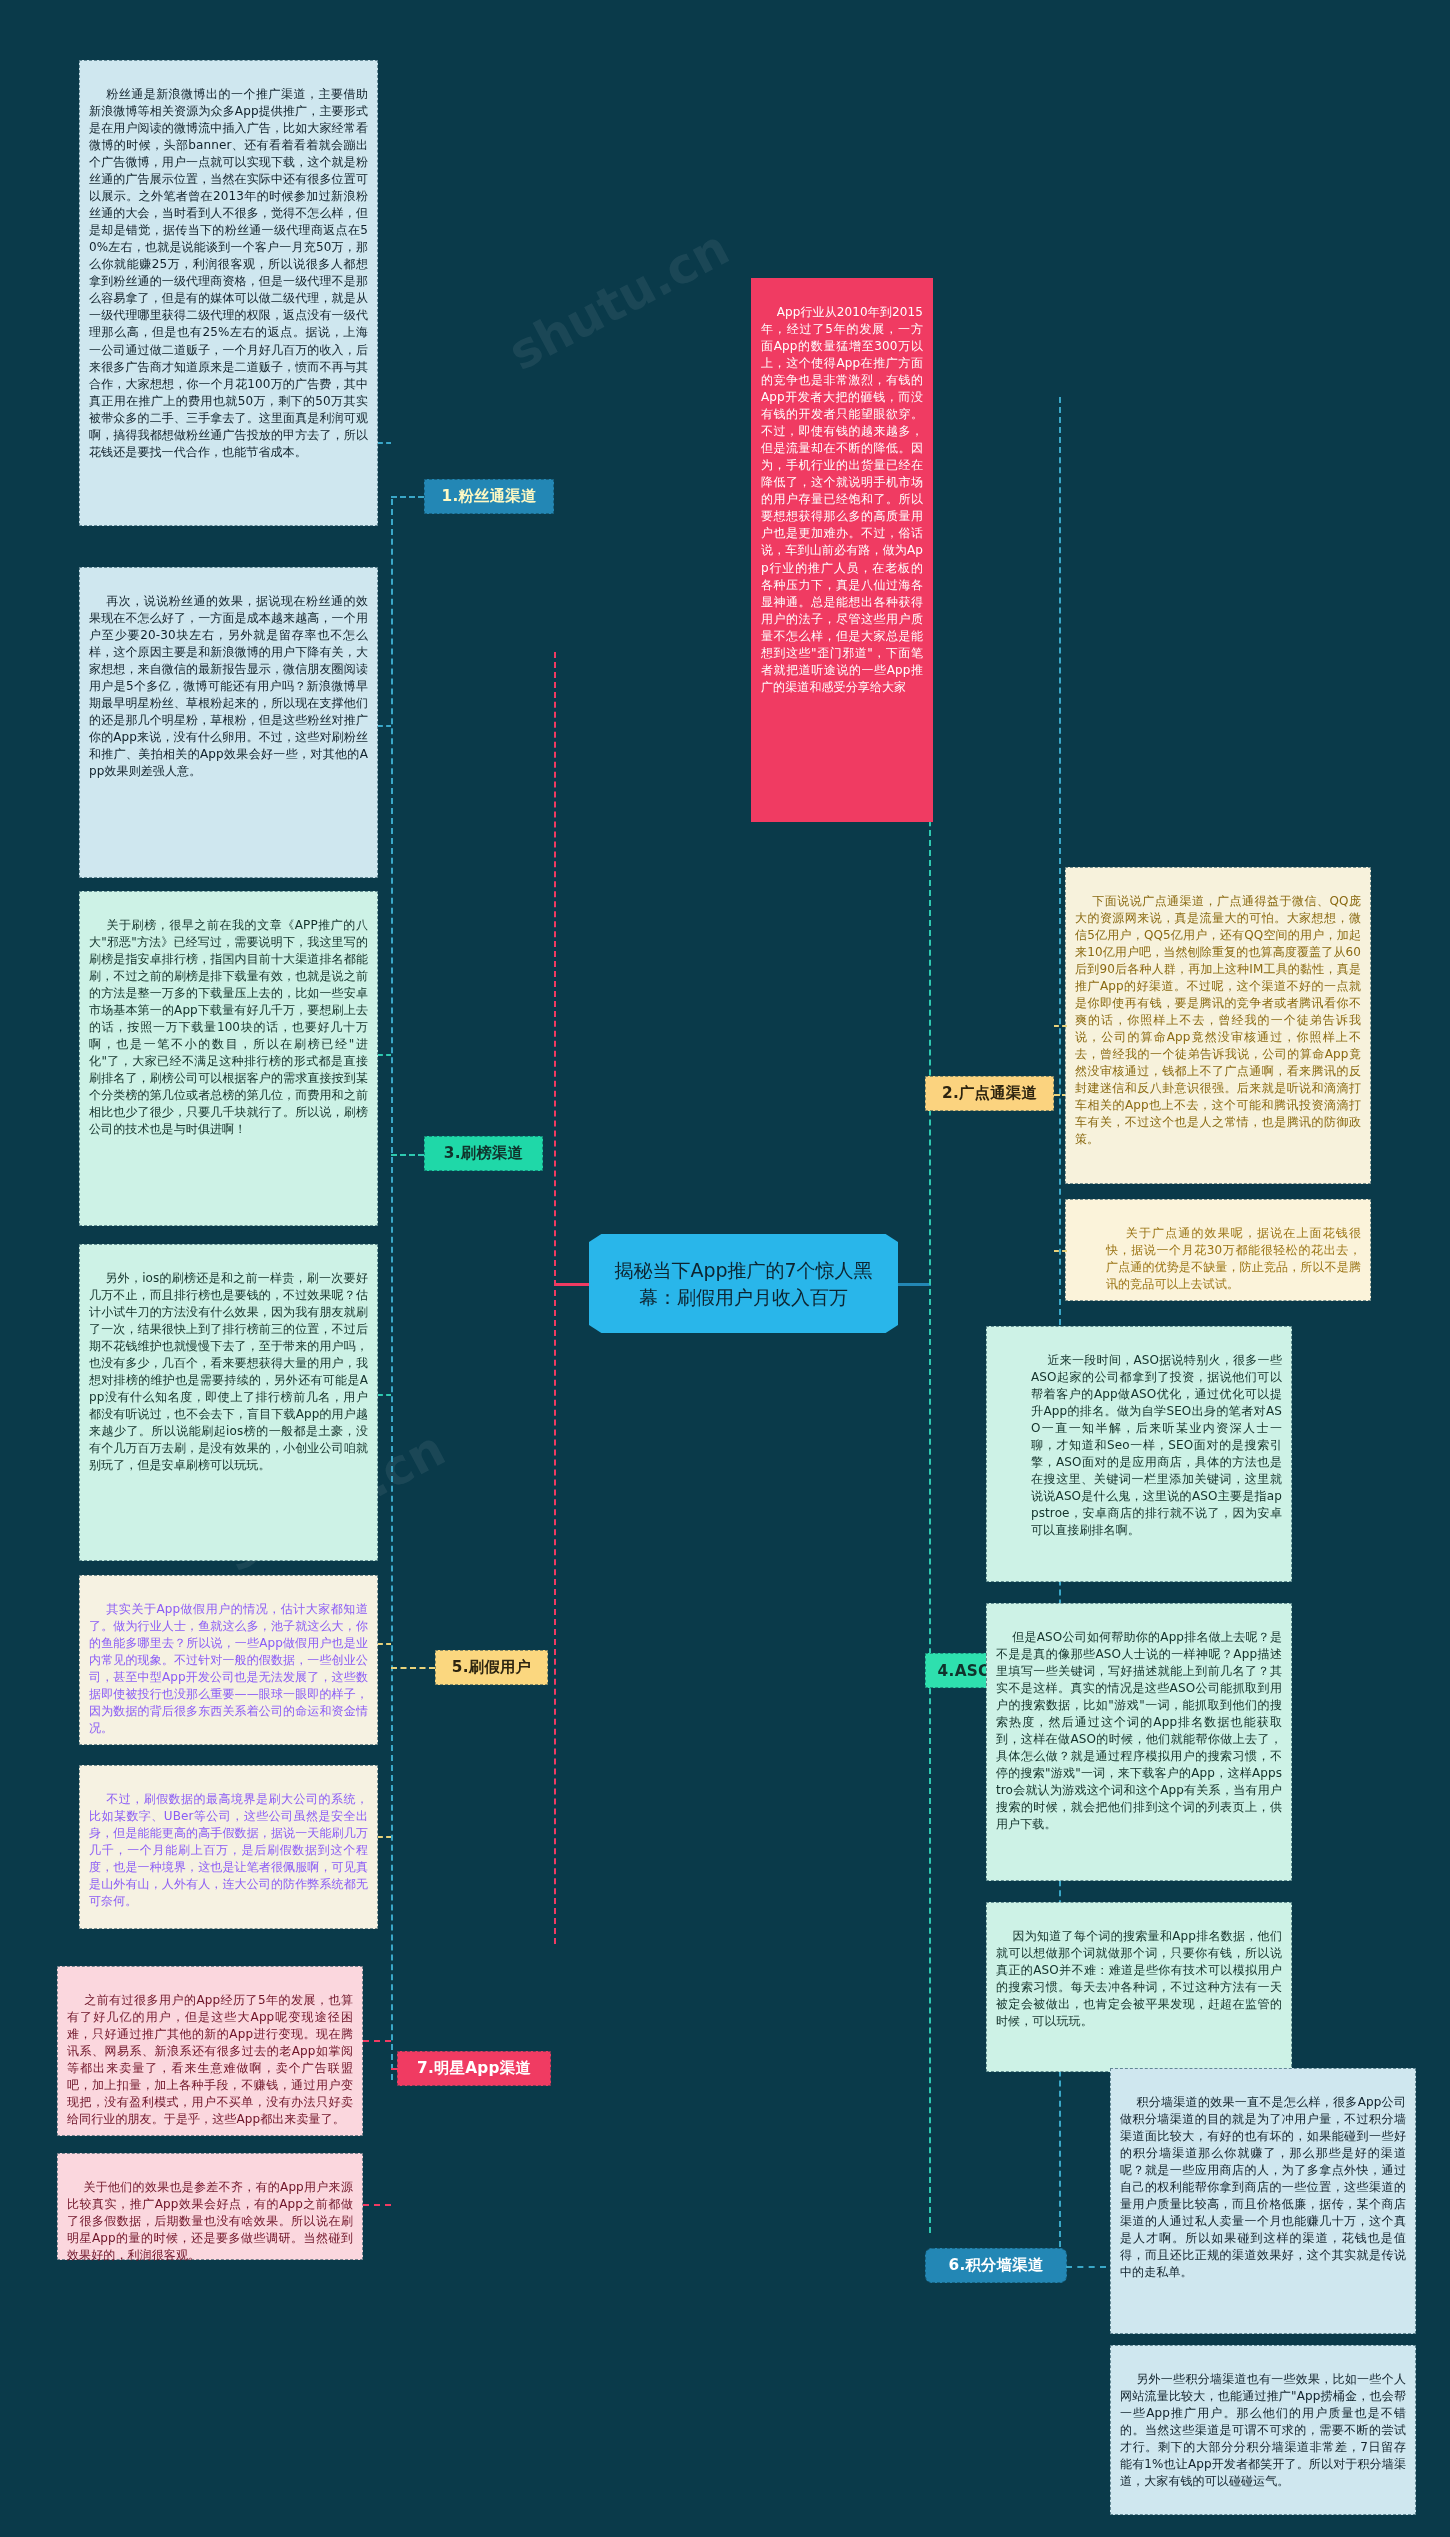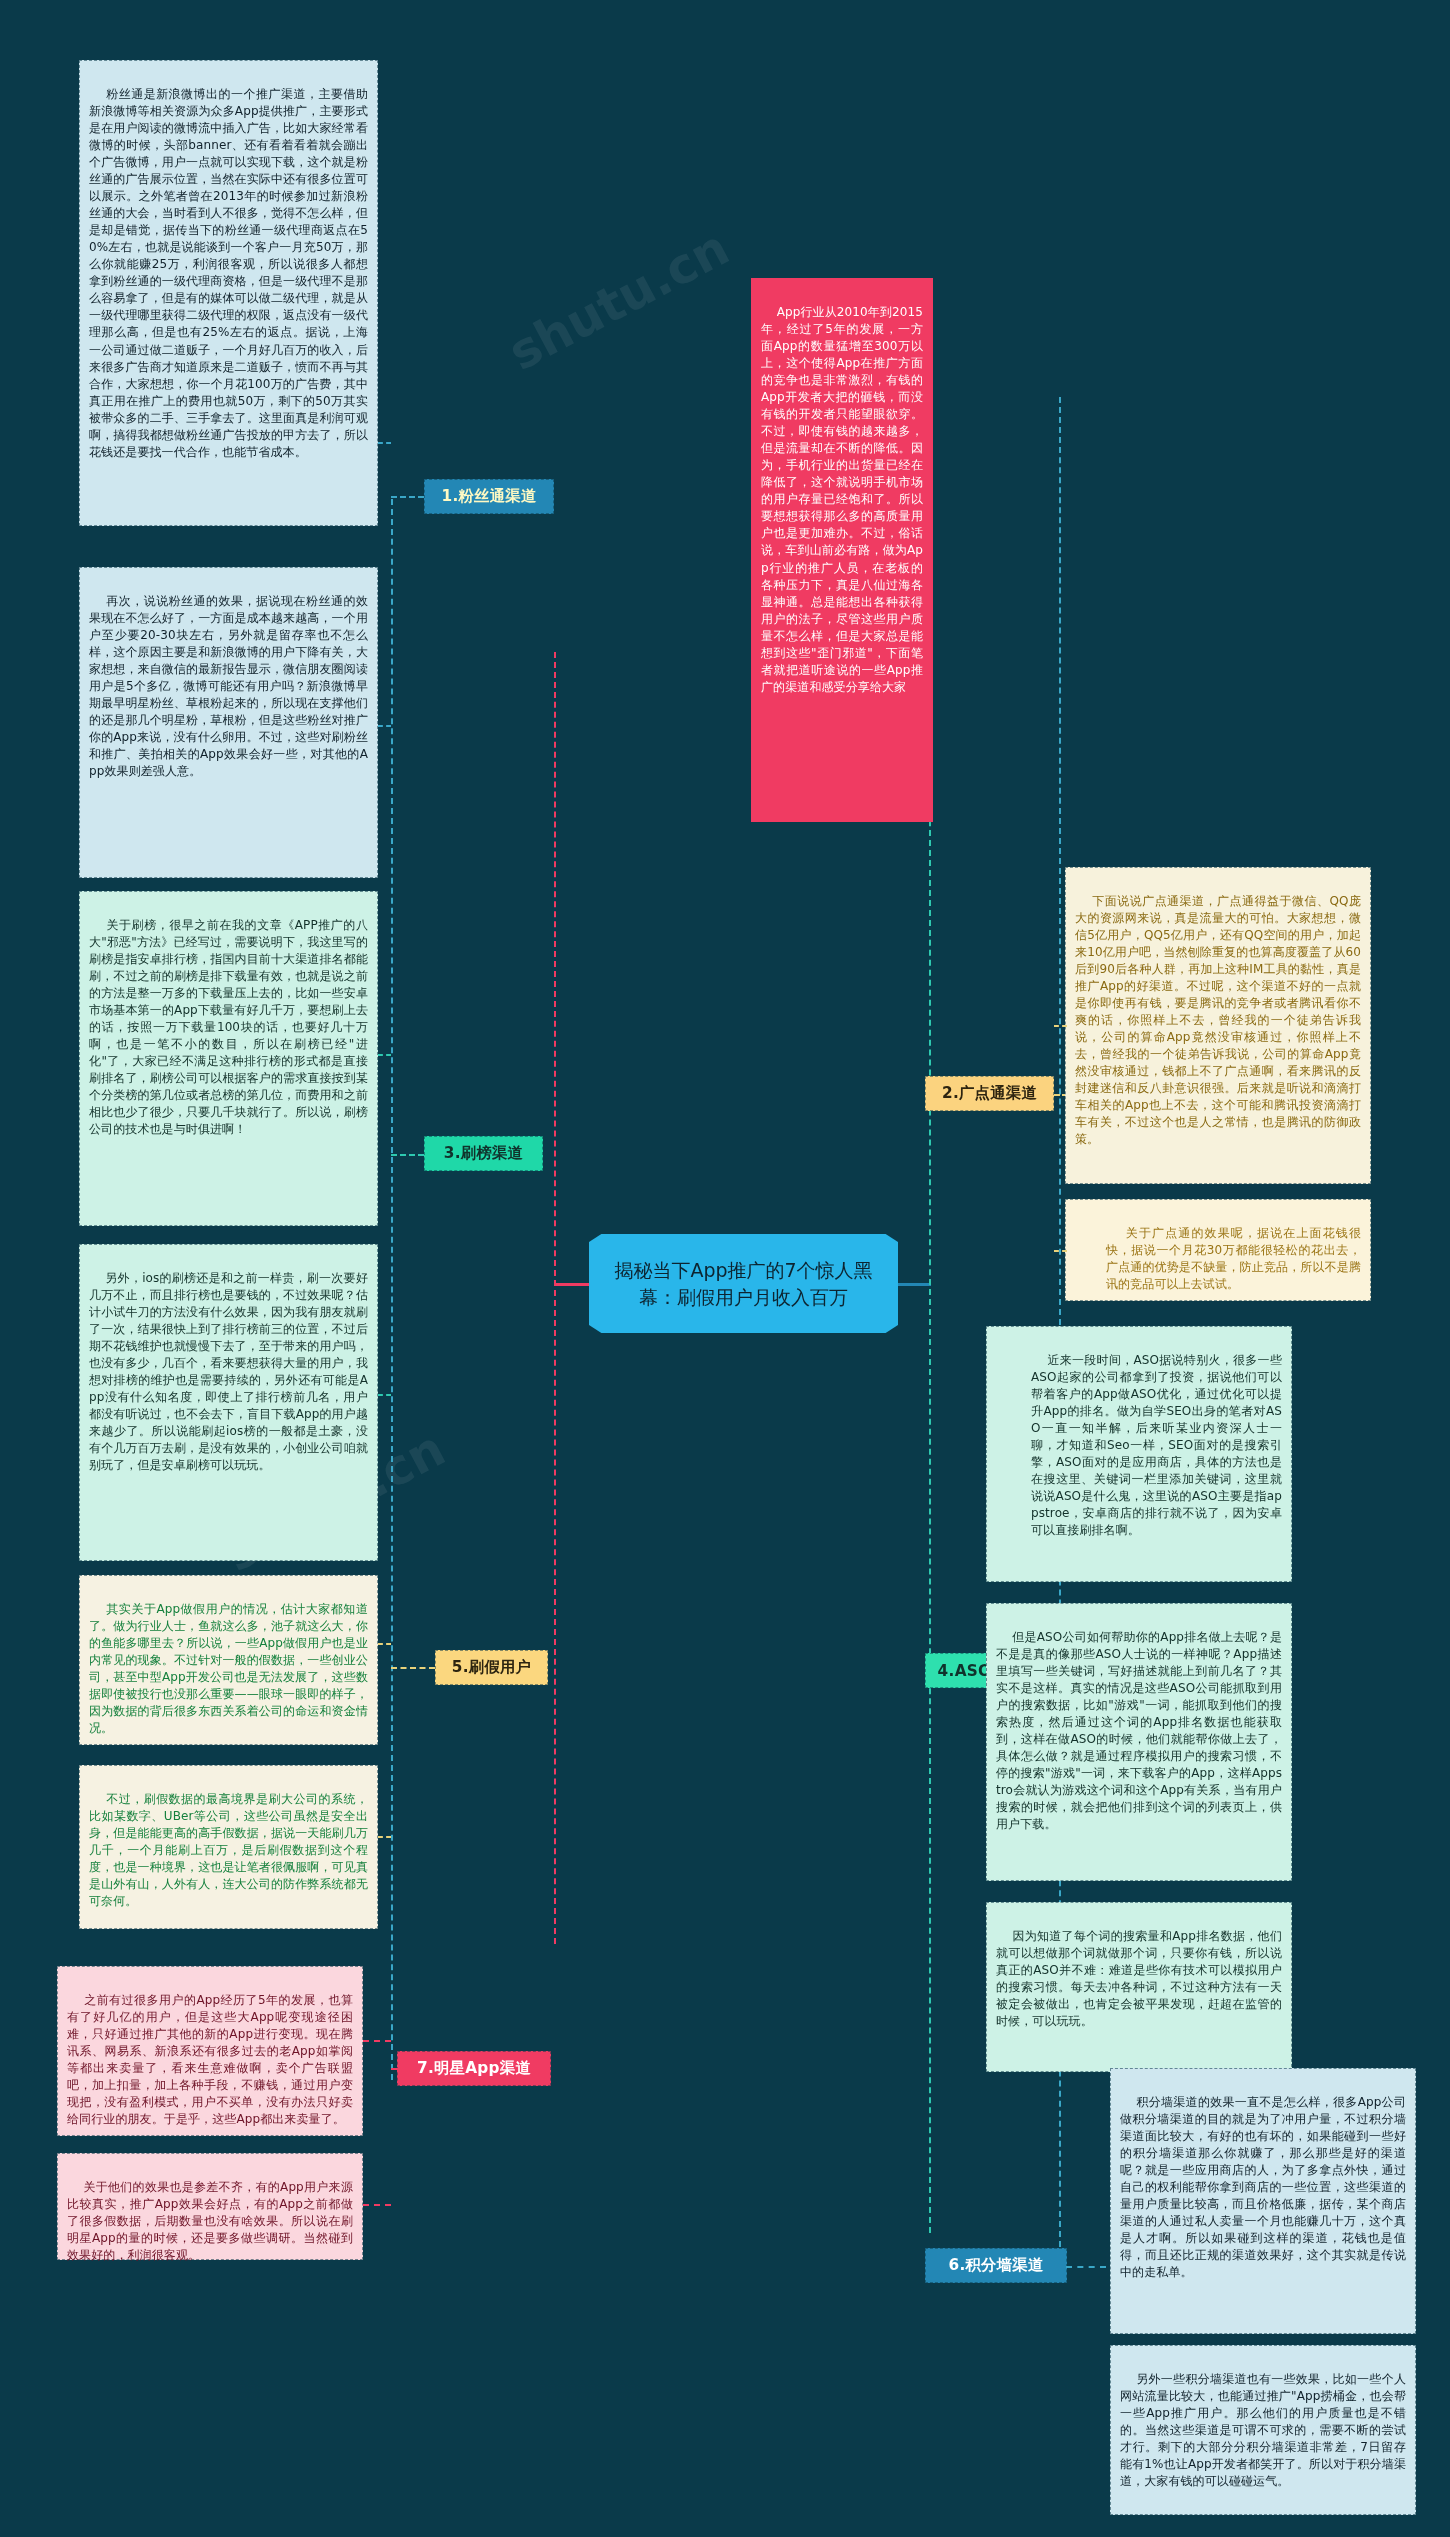--- a/index.html
+++ b/index.html
@@ -25,42 +25,42 @@
     word-break:break-all;
     white-space:pre-wrap;
   }
   
   .c-blue   {background:#cfe7ef;color:#10212b;}
   .c-mint   {background:#cdf2e6;color:#12312a;}
   .c-cream  {background:#f7f2dc;color:#8a6a12;}
   .c-cream2 {background:#fbf3da;color:#9a7414;padding-left:40px;}
   .c-pink   {background:#fbd7de;color:#6e1327;}
   .c-red    {background:#f03b62;color:#ffffff;border-color:#f03b62;}
-  .c-ivory  {background:#f6f2e2;color:#15803d;}
+  .c-ivory  {background:#f6f2e2;color:#8b5cf6;}
 
   
   .chip{
     position:absolute;
     box-sizing:border-box;
     display:flex;align-items:center;justify-content:center;
     border:1.7px dashed rgba(10,58,74,.5);
     font-size:15.3px;
     font-weight:600;
     letter-spacing:0.3px;
     white-space:nowrap;
     padding:0 10.2px;
     height:35px;
   }
   .chip-blue {background:#2387b5;color:#fef9c3;}
   .chip-mint {background:#1fd8a8;color:#10332c;}
   .chip-gold {background:#fbd37f;color:#2d2410;}
   .chip-mint2{background:#2ee0ae;color:#10332c;}
   .chip-yellow{background:#fbd77f;color:#2d2410;}
   .chip-pink {background:#f03b62;color:#ffffff;}
-  .chip-blue2{background:#2387b5;color:#ffffff;}
+  .chip-blue2{background:#2387b5;color:#ffffff;border-radius:7px;}
 
   
   .center{
     position:absolute;
     background:#29b6ea;
     color:#0d2430;
     display:flex;align-items:center;justify-content:center;
     text-align:center;
     font-size:19px;
     line-height:1.42;

